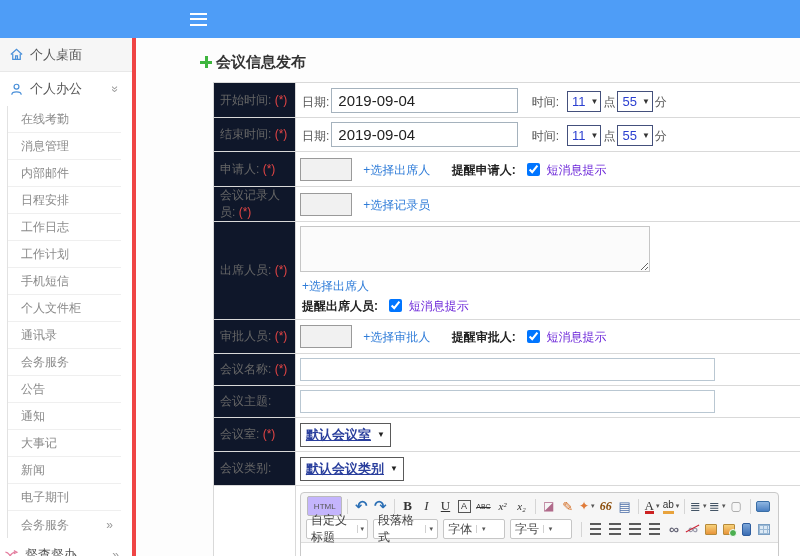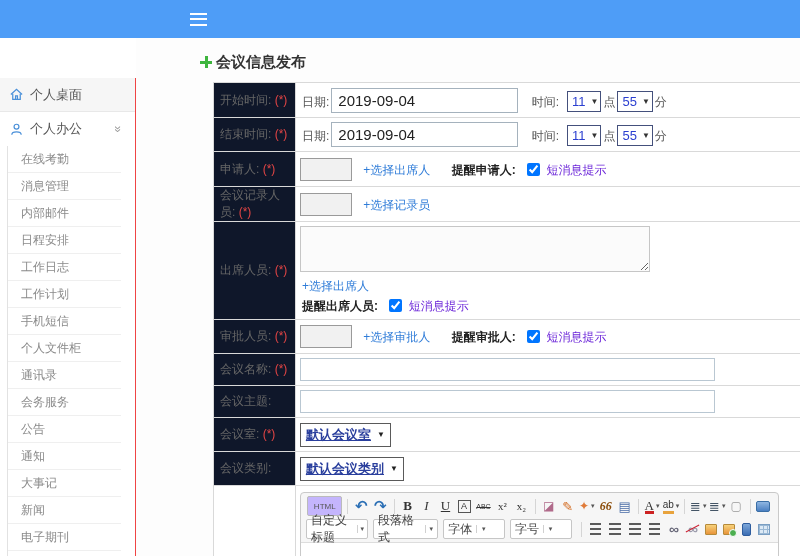--- a/index.html
+++ b/index.html
@@ -7,21 +7,21 @@
   body { font-family:"Liberation Sans","DejaVu Sans",sans-serif; background:#fff; position:relative; font-size:12px; color:#555; }
 
   
   .topbar { height:38px; background:#4e9df7; display:flex; align-items:center; position:relative; }
   .topbar-title { color:#fff; font-size:14px; padding-left:9px; letter-spacing:.5px; }
   .hamburger { position:absolute; left:190px; top:13px; width:17px; height:13px;
     background:repeating-linear-gradient(to bottom,#fff 0 2px, rgba(0,0,0,0) 2px 5.5px); cursor:pointer; }
 
   
   .layout { display:flex; height:518px; }
-  .sidebar { width:136px; flex-shrink:0; background:#fff; border-right:1px solid #ef4444;margin-top:40px; }
+  .sidebar { width:136px; flex-shrink:0; background:#fff; border-right:4px solid #ef4444; }
   .main { flex:1; background:#fdfdfd; position:relative; padding-top:14px; }
 
   
   .side-item { height:34px; display:flex; align-items:center; padding-left:8px; font-size:13px; color:#555; cursor:pointer; }
   .side-item.desktop { background:#f6f6f6; border-bottom:1px solid #e8e8e8; }
   .side-item .txt { margin-left:6px; }
   .chev-down { margin-left:auto; margin-right:13px; color:#9a9a9a; font-size:12px; display:inline-block; transform:rotate(90deg); }
   .submenu { margin-left:7px; border-left:1px solid #e2e2e2; }
   .submenu-item { width:113px; height:27px; line-height:26px; padding-left:13px; font-size:12px; color:#8a8a8a;
     border-bottom:1px solid #efefef; cursor:pointer; display:flex; align-items:center; }
@@ -73,21 +73,21 @@
   .tb-btn { height:20px; min-width:17px; display:inline-flex; align-items:center; justify-content:center;
     font-size:12px; color:#333; margin:0 1px; cursor:pointer; border-radius:2px; }
   .sep { width:1px; height:15px; background:#d5d5d5; margin:0 4px; }
   .b-html { font-size:8px; border:1px solid #bbb; background:#c4b5fd; padding:1px 14px; color:#555; }
   .b-undo,.b-redo { color:#2b6fb5; font-size:15px; font-weight:bold; }
   .b-bold { font-weight:bold; font-family:"Liberation Serif",serif; font-size:13px; }
   .b-italic { font-style:italic; font-family:"Liberation Serif",serif; font-size:13px; }
   .b-under { text-decoration:underline; font-family:"Liberation Serif",serif; font-size:13px; }
   .b-abox { border:1px solid #555; font-size:9px; line-height:11px; padding:0 2px; height:13px; min-width:13px; }
   .b-strike { font-size:7px; text-decoration:line-through; letter-spacing:0; }
-  .b-supsub { font-size:11px; font-family:"Liberation Serif",serif; }
+  .b-supsub { font-size:11px; font-family:"Liberation Serif",serif; font-style:italic; }
   .b-eraser { color:#b06a8a; font-size:12px; }
   .b-brush { color:#d2691e; font-size:13px; }
   .b-palette { color:#e07b39; font-size:12px; }
   .b-quote { color:#8a4b08; font-weight:bold; font-style:italic; font-family:"Liberation Serif",serif; font-size:12px; }
   .b-paste { color:#4a6da7; font-size:13px; }
   .b-fontcolor { font-family:"Liberation Serif",serif; font-size:13px; border-bottom:3px solid #cc2222; height:16px; }
   .b-highlight { font-size:10px; border-bottom:3px solid #e8a33d; height:15px; }
   .b-list { color:#456; font-size:13px; }
   .tb-caret { font-size:7px; color:#555; margin-left:2px; }
   .b-page { color:#999; font-size:12px; }

